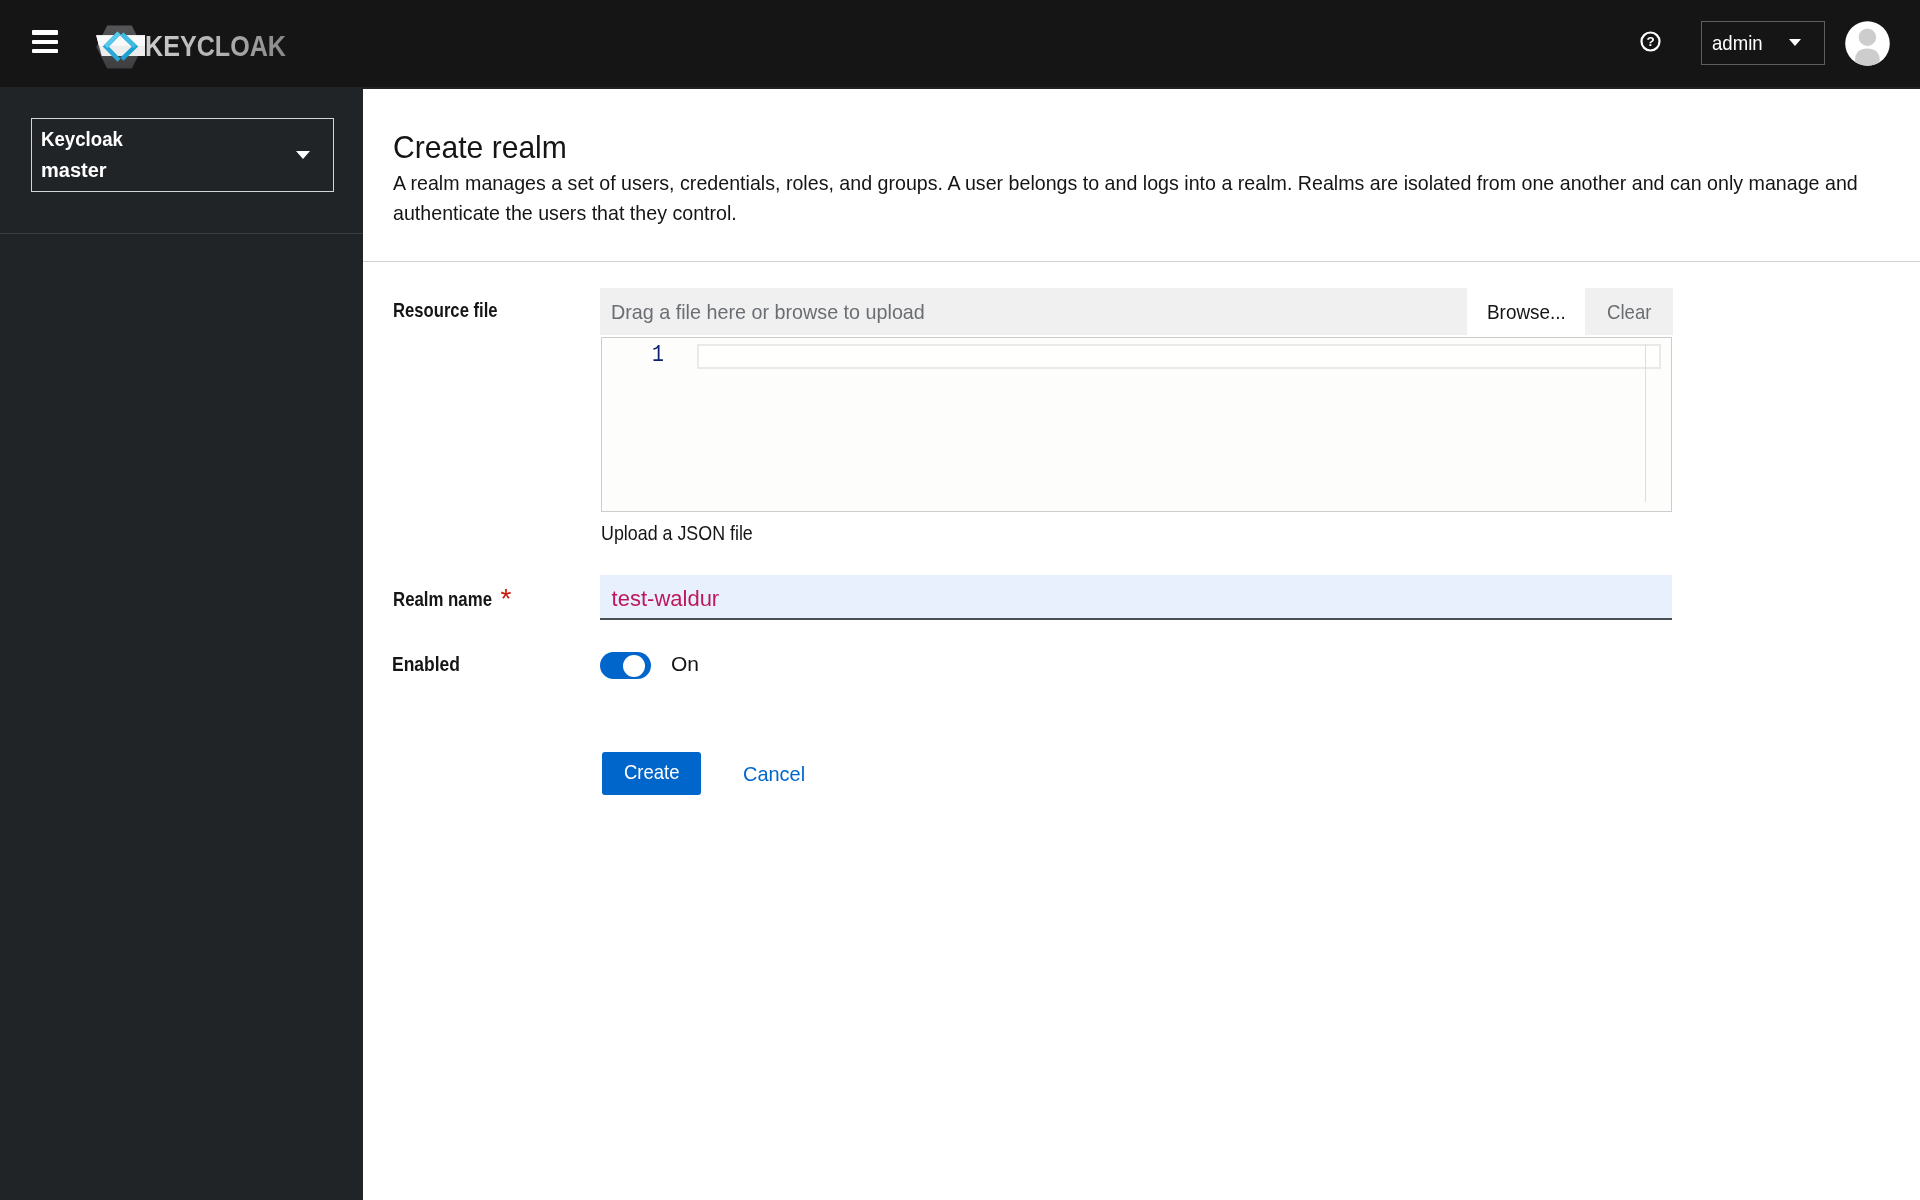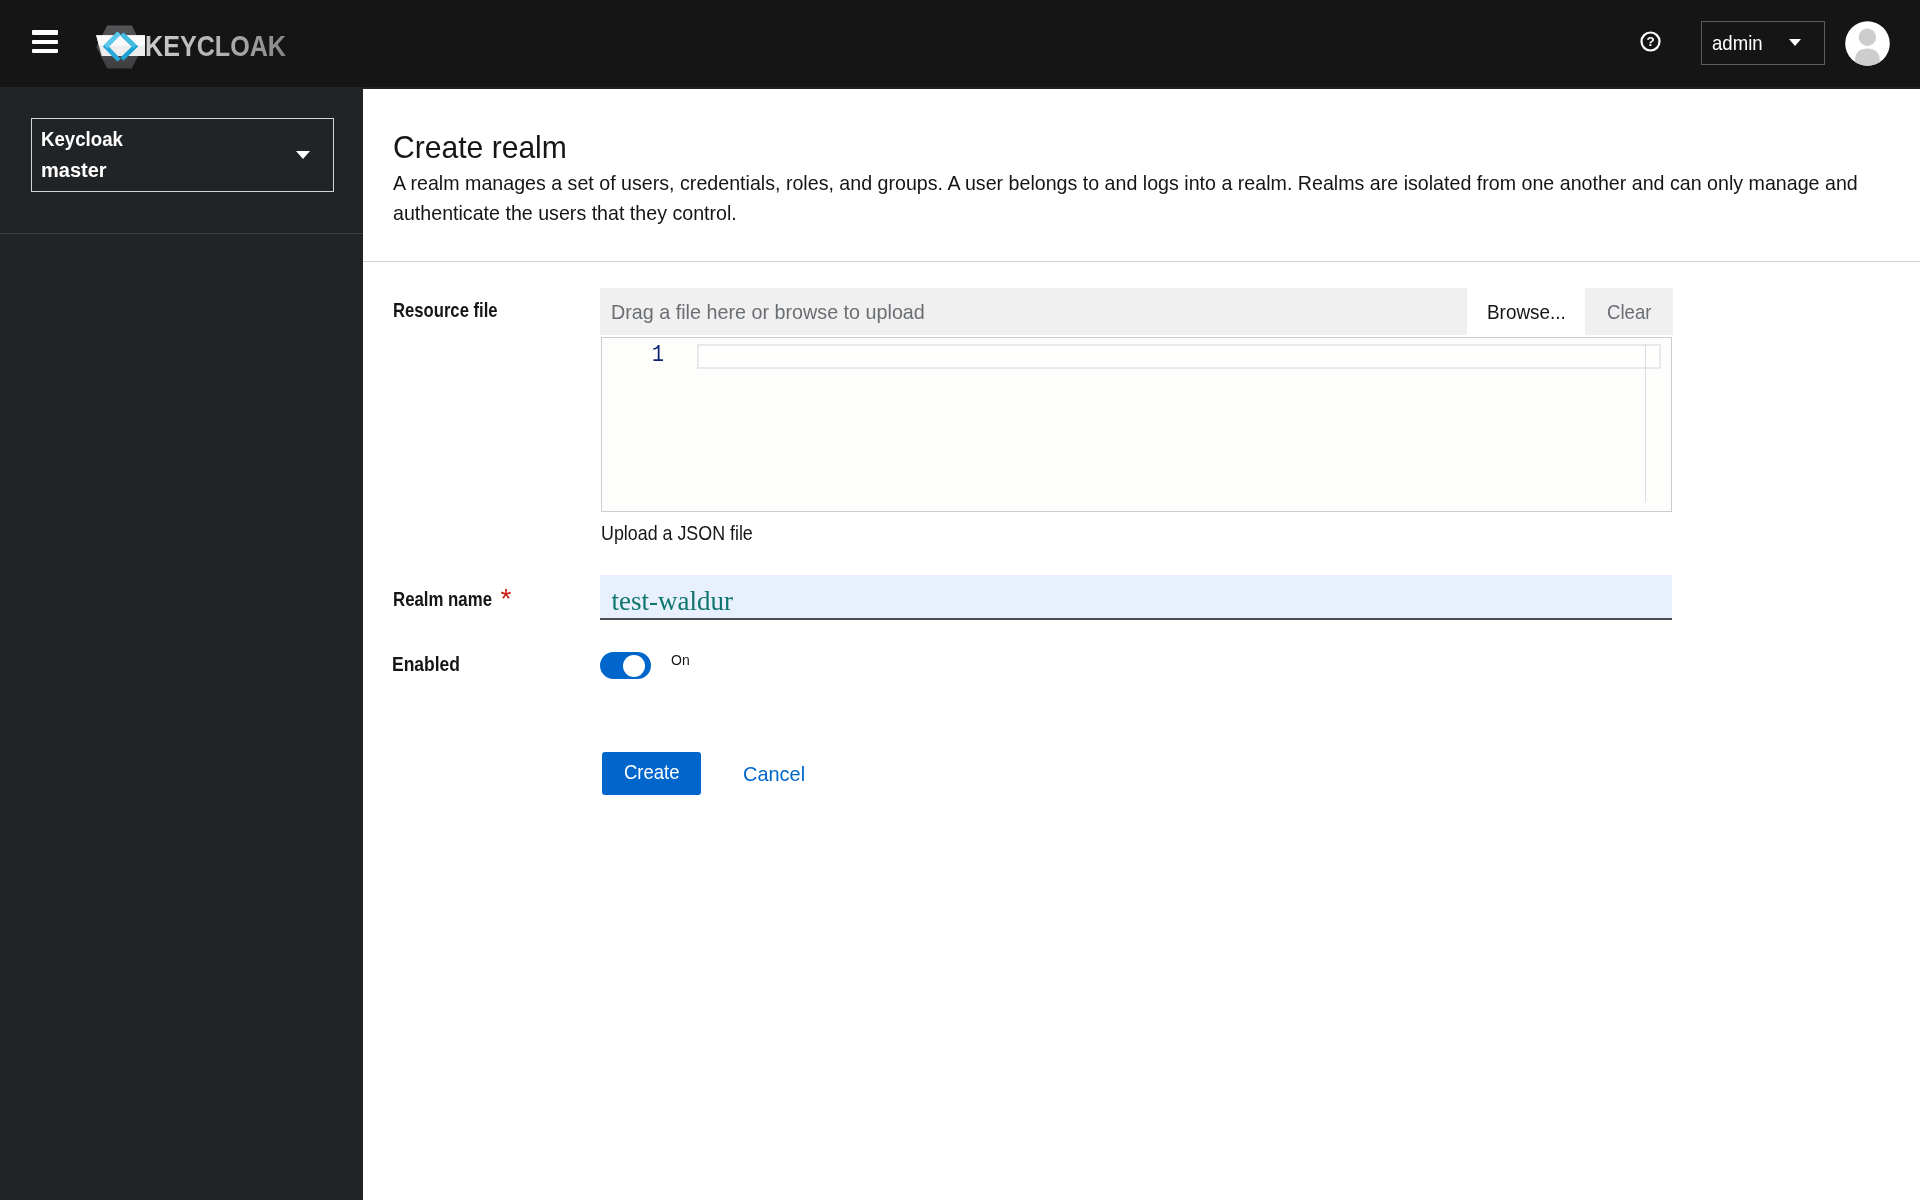--- a/index.html
+++ b/index.html
@@ -91,24 +91,24 @@
   <div class="abs" style="left:600.7px;top:336.6px;width:1071.5px;height:175.8px;border:1px solid #ccc;background:#fdfdfb;"></div>
   <div class="abs bl" style="left:652px;top:344.2px;font-family:'Liberation Mono',monospace;font-size:23.3px;color:#0b216f;transform:scaleX(0.85);">1</div>
   <div class="abs" style="left:696.6px;top:344.3px;width:964.4px;height:24.5px;border:2px solid #e9e9e9;background:#fffffe;"></div>
   <div class="abs" style="left:1644.8px;top:343.5px;width:1px;height:158.2px;background:#ddd;"></div>
 
   <div class="abs bl" style="left:601px;top:522.1px;font-size:21px;color:#151515;transform:scaleX(0.85);">Upload a JSON file</div>
 
   <div class="abs bl" style="left:393px;top:587.6px;font-size:21px;font-weight:bold;color:#151515;transform:scaleX(0.80);">Realm name</div>
   <div class="abs bl" style="left:500.5px;top:584.6px;font-size:28px;color:#c9190b;">*</div>
   <div class="abs" style="left:600px;top:574.5px;width:1072px;height:45.8px;background:#e8f0fe;border-bottom:2px solid #4a4e53;"></div>
-  <div class="abs bl" style="left:611.6px;top:587.9px;font-size:27px;color:#0f766e;font-family:Liberation Serif, serif;">test-waldur</div>
+  <div class="abs bl" style="left:611.6px;top:587.9px;font-size:22px;color:#be185d;">test-waldur</div>
 
   <div class="abs bl" style="left:392px;top:653.2px;font-size:21px;font-weight:bold;color:#151515;transform:scaleX(0.832);">Enabled</div>
   <div class="abs" style="left:600px;top:651.6px;width:51.3px;height:27.8px;border-radius:14px;background:#0066cc;"></div>
   <div class="abs" style="left:622.5px;top:654.6px;width:22px;height:22px;border-radius:50%;background:#fff;"></div>
-  <div class="abs bl" style="left:671px;top:653.2px;font-size:14px;color:#151515;">On</div>
+  <div class="abs bl" style="left:671px;top:653.2px;font-size:21px;color:#151515;">On</div>
 
   <div class="abs" style="left:601.6px;top:751.7px;width:99.4px;height:43.3px;background:#0066cc;border-radius:3px;"></div>
   <div class="abs bl" style="left:623.8px;top:761px;font-size:21px;color:#fff;transform:scaleX(0.88);">Create</div>
   <div class="abs bl" style="left:743px;top:762.5px;font-size:21px;color:#0066cc;transform:scaleX(0.95);">Cancel</div>
 
 </div>
 
 </body></html>

